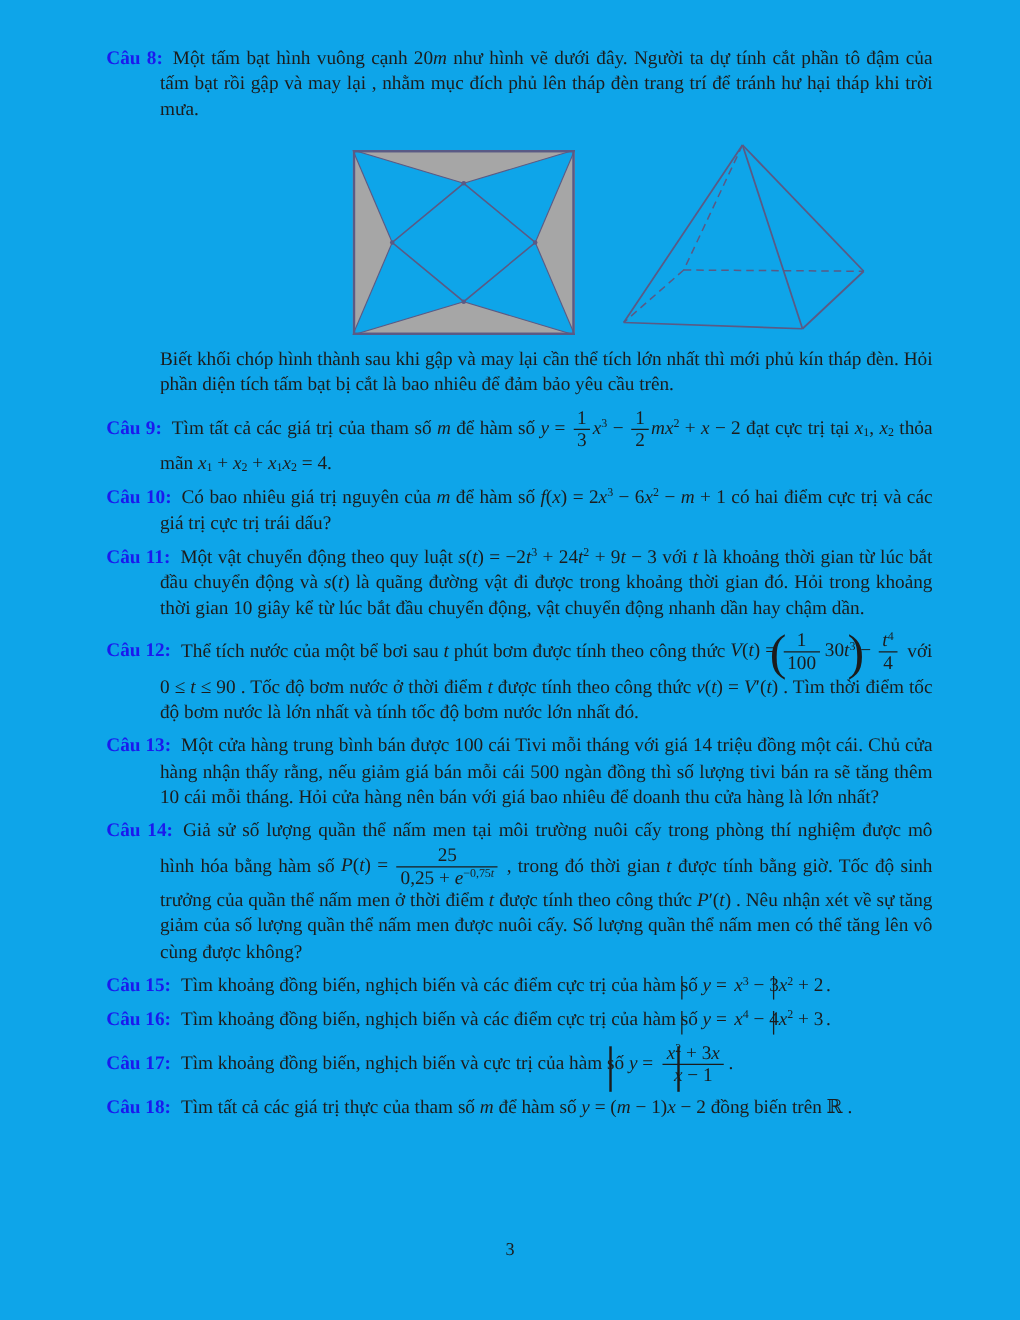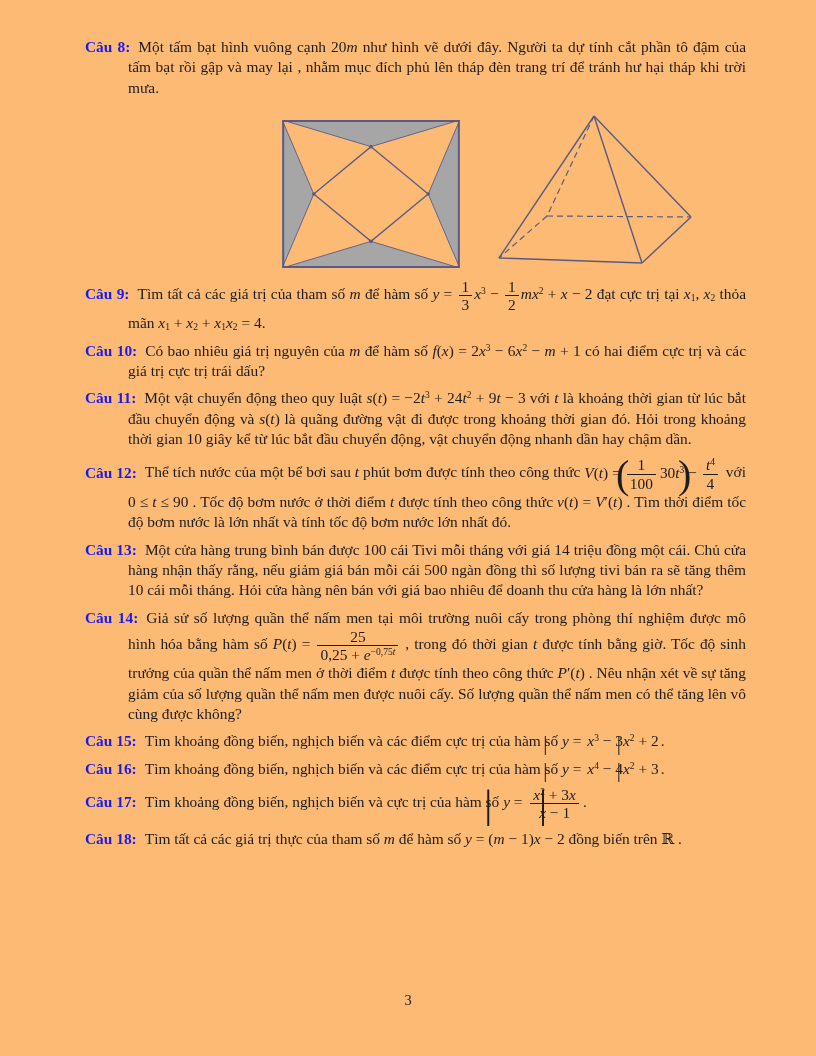--- a/index.html
+++ b/index.html
@@ -1,18 +1,18 @@
 <!DOCTYPE html>
 <html style="--label_blue: #1a1aee; --body_text: #1c1c1c; --figure_fill: #a6a6a6; --figure_stroke: #5a5a85;"><head>
 <meta charset="utf-8">
 <style>
   html,body{margin:0;padding:0;background:#e8e8e8;}
   .page{
     width:816px;height:1056px;box-sizing:border-box;margin:0 auto;
-    background:#fdba74;position:relative;overflow:hidden;
+    background:#0ea5e9;position:relative;overflow:hidden;
     padding:37px 70px 0 85px;
     font-family:"Liberation Serif","DejaVu Serif",serif;
     font-size:15.4px;line-height:1.32;color:var(--body_text,#1c1c1c);
   }
   .q{text-align:justify;margin:0 0 7px 0;padding-left:43px;text-indent:-43px;}
   .q.cont{text-indent:0;}
   .qlabel{font-weight:bold;color:var(--label_blue,#1a1aee);margin-right:8px;white-space:nowrap;}
   .math{font-style:normal;}
   .mi{font-style:italic;}
   .mn{font-style:normal;}
@@ -72,20 +72,23 @@
       <g stroke="var(--figure_stroke,#5a5a85)" stroke-width="1.4" fill="none">
         <line x1="108" y1="6" x2="13" y2="148"></line>
         <line x1="108" y1="6" x2="156" y2="153"></line>
         <line x1="108" y1="6" x2="205" y2="107"></line>
         <line x1="13" y1="148" x2="156" y2="153"></line>
         <line x1="156" y1="153" x2="205" y2="107"></line>
       </g>
     </svg>
   </div>
 
+  <div class="q cont">
+    <span class="qbody"><span class="rt">Biết khối chóp hình thành sau khi gập và may lại cần thể tích lớn nhất thì mới phủ kín tháp đèn. Hỏi phần diện tích tấm bạt bị cắt là bao nhiêu để đảm bảo yêu cầu trên.</span></span>
+  </div>
 
   <div class="q">
     <span class="qlabel">Câu 9:</span><span class="qbody"><span class="rt">Tìm tất cả các giá trị của tham số </span><span class="math"><span class="mi">m</span></span><span class="rt"> để hàm số </span><span class="math"><span class="mi">y</span><span class="mn"> = </span><span class="frac"><span class="num"><span class="mn">1</span></span><span class="den"><span class="mn">3</span></span></span><span class="mi">x</span><sup class="mn">3</sup><span class="mn"> − </span><span class="frac"><span class="num"><span class="mn">1</span></span><span class="den"><span class="mn">2</span></span></span><span class="mi">mx</span><sup class="mn">2</sup><span class="mn"> + </span><span class="mi">x</span><span class="mn"> − 2</span></span><span class="rt"> đạt cực trị tại </span><span class="math"><span class="mi">x</span><sub class="mn">1</sub><span class="mn">, </span><span class="mi">x</span><sub class="mn">2</sub></span><span class="rt"> thỏa mãn </span><span class="math"><span class="mi">x</span><sub class="mn">1</sub><span class="mn"> + </span><span class="mi">x</span><sub class="mn">2</sub><span class="mn"> + </span><span class="mi">x</span><sub class="mn">1</sub><span class="mi">x</span><sub class="mn">2</sub><span class="mn"> = 4.</span></span></span>
   </div>
 
   <div class="q">
     <span class="qlabel">Câu 10:</span><span class="qbody"><span class="rt">Có bao nhiêu giá trị nguyên của </span><span class="math"><span class="mi">m</span></span><span class="rt"> để hàm số </span><span class="math"><span class="mi">f</span><span class="mn">(</span><span class="mi">x</span><span class="mn">) = 2</span><span class="mi">x</span><sup class="mn">3</sup><span class="mn"> − 6</span><span class="mi">x</span><sup class="mn">2</sup><span class="mn"> − </span><span class="mi">m</span><span class="mn"> + 1</span></span><span class="rt"> có hai điểm cực trị và các giá trị cực trị trái dấu?</span></span>
   </div>
 
   <div class="q">

